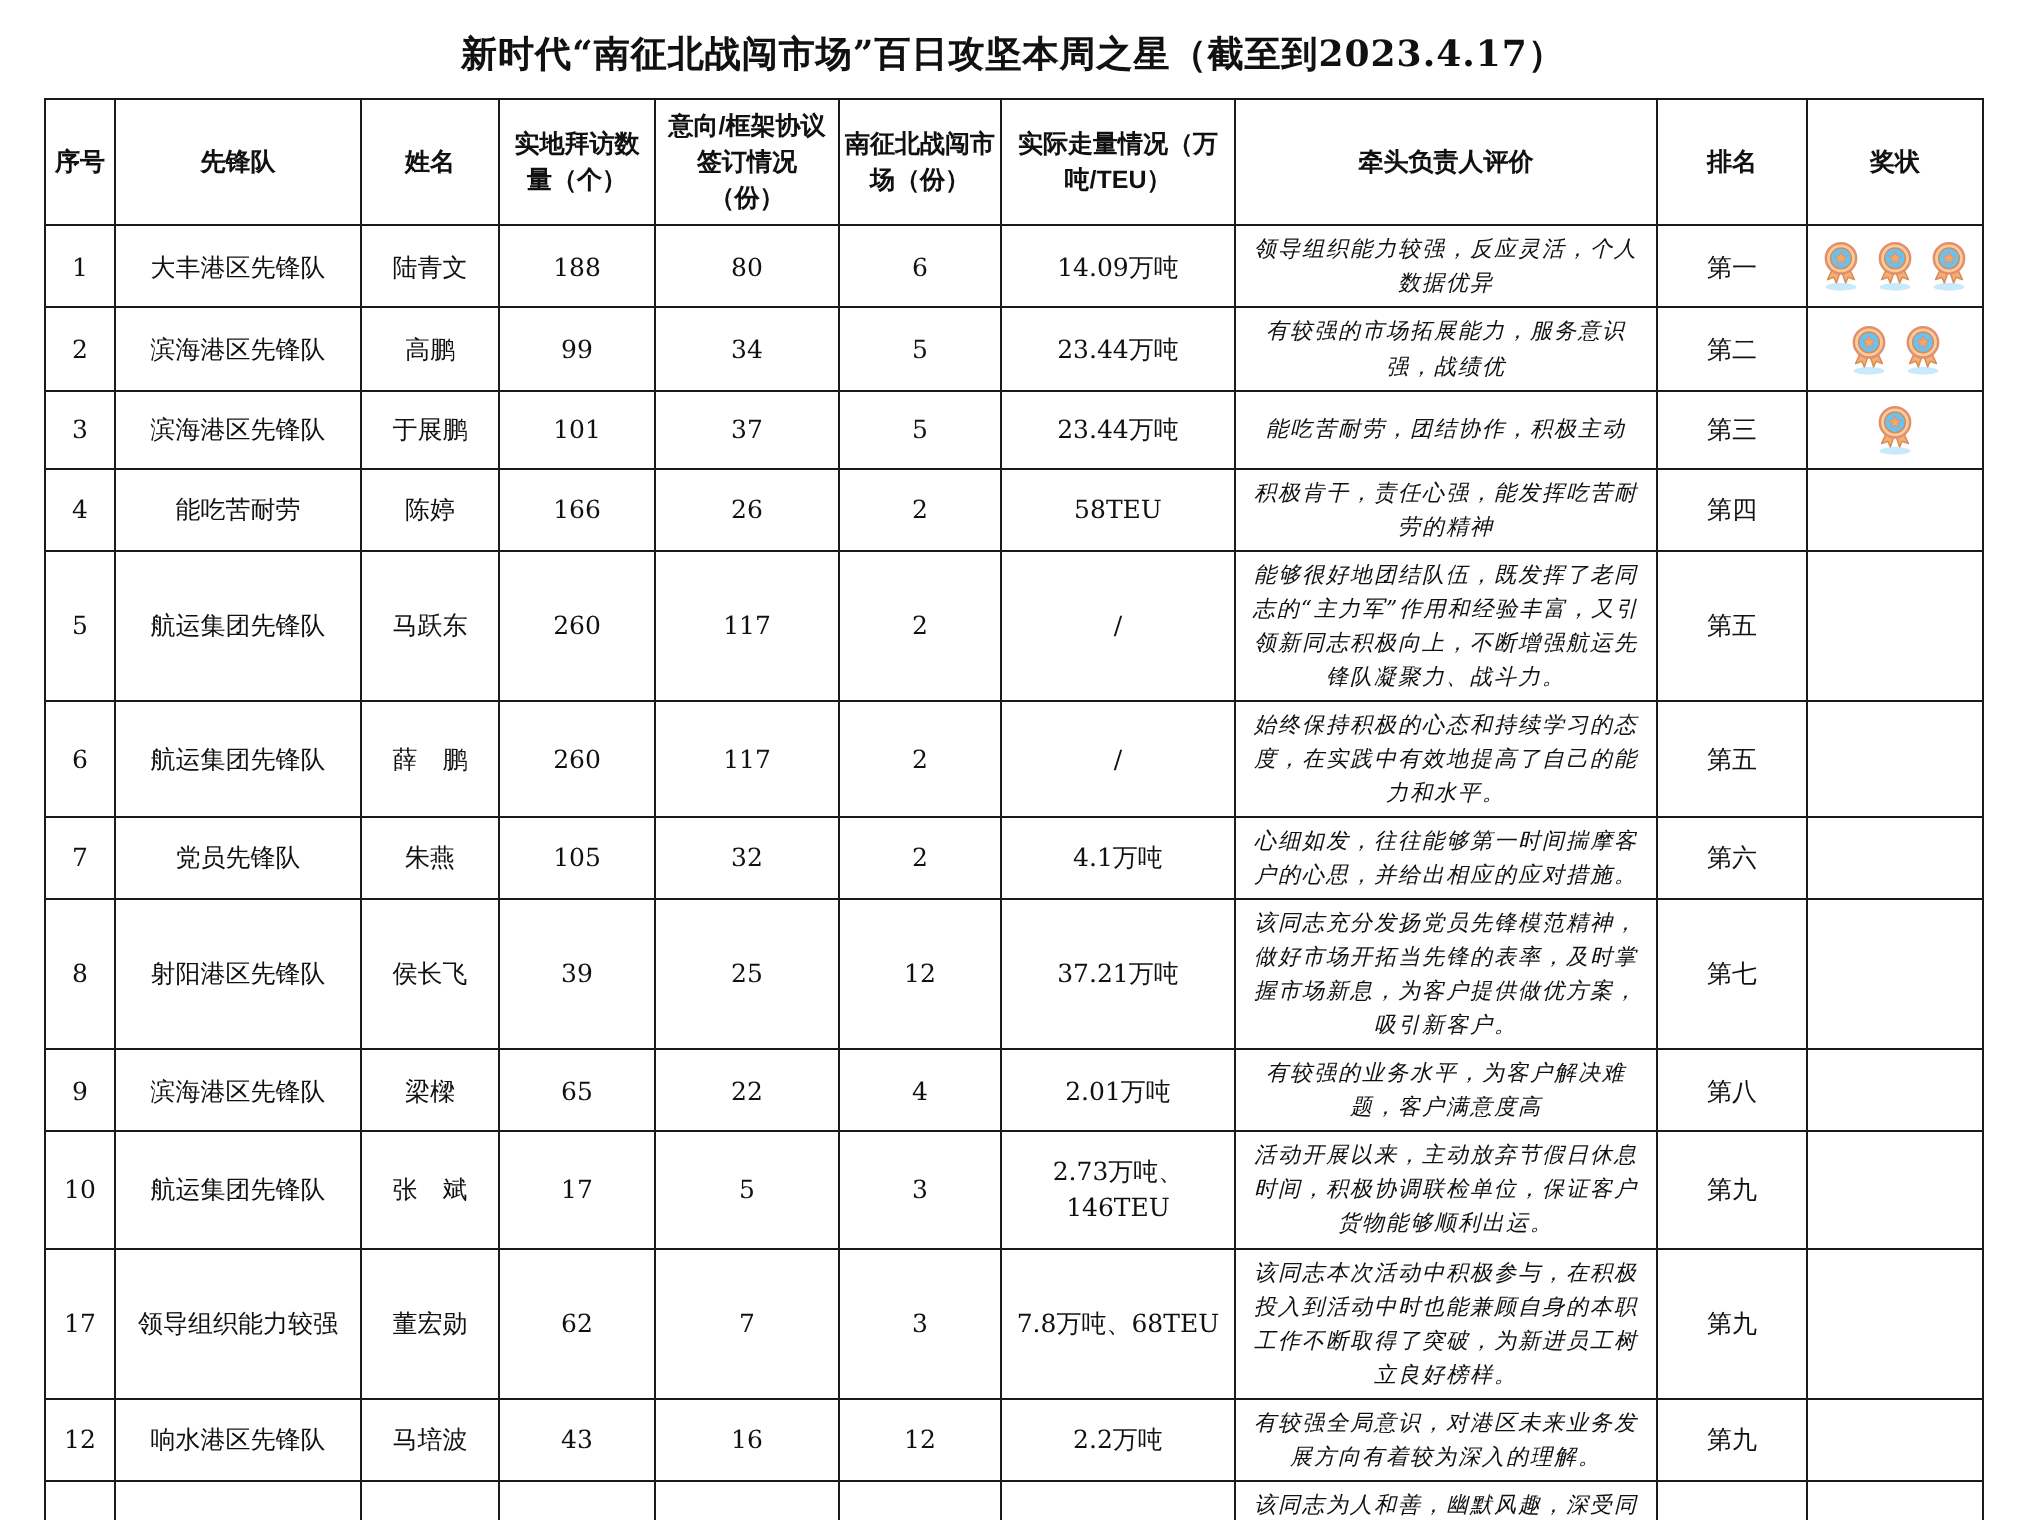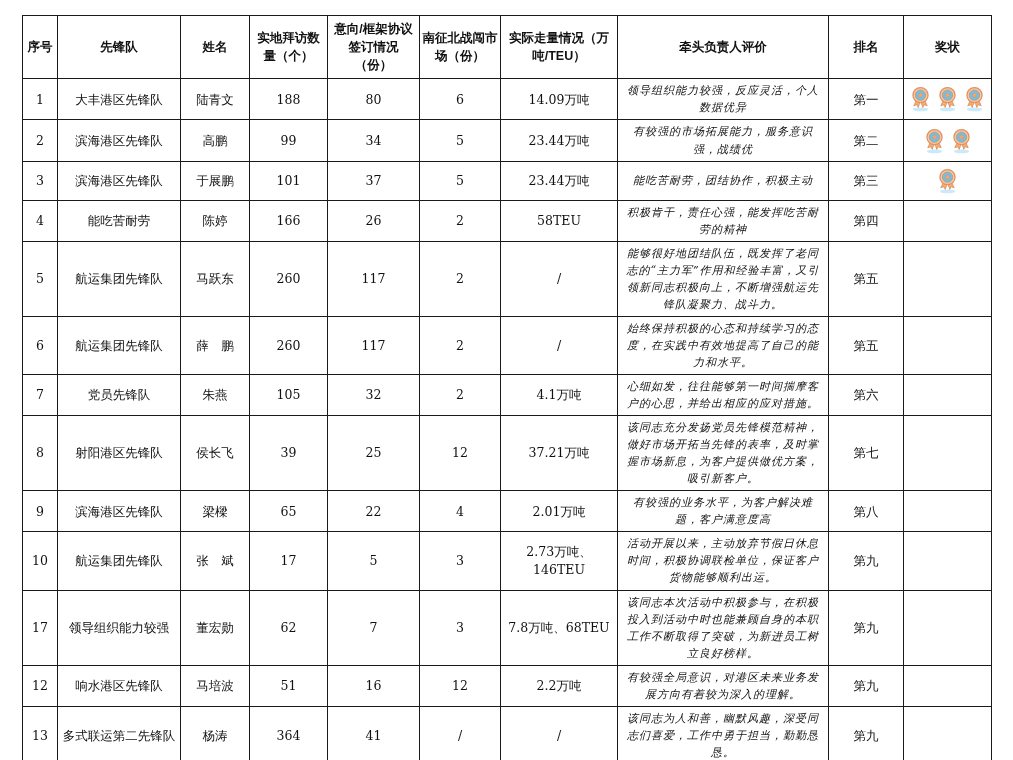--- a/index.html
+++ b/index.html
@@ -80,20 +80,21 @@
     --medal-star: #f2a968;
     --medal-ribbon: #f6ae73;
     --medal-ribbon-border: #d88c55;
     --medal-swoosh: #c9e9fc;
   }
 </style>
 </head>
 <body>
 
 <div class="page">
+  <h1 class="doc-title">新时代“南征北战闯市场”百日攻坚本周之星（截至到2023.4.17）</h1>
 
   <table class="star-table">
     <colgroup>
       <col style="width:35px">
         <col style="width:123px">
         <col style="width:69px">
       <col style="width:78px">
         <col style="width:92px">
         <col style="width:81px">
       <col style="width:117px">
@@ -287,21 +288,21 @@
           <td>3</td>
           <td>7.8万吨、68TEU</td>
           <td class="eval">该同志本次活动中积极参与，在积极投入到活动中时也能兼顾自身的本职工作不断取得了突破，为新进员工树立良好榜样。</td>
           <td class="rank">第九</td>
           <td class="award"></td>
         </tr>
         <tr class="body-row">
           <td>12</td>
           <td class="team">响水港区先锋队</td>
           <td>马培波</td>
-          <td>51</td>
+          <td>43</td>
           <td>16</td>
           <td>12</td>
           <td>2.2万吨</td>
           <td class="eval">有较强全局意识，对港区未来业务发展方向有着较为深入的理解。</td>
           <td class="rank">第九</td>
           <td class="award"></td>
         </tr>
         <tr class="body-row">
           <td>13</td>
           <td class="team">多式联运第二先锋队</td>

